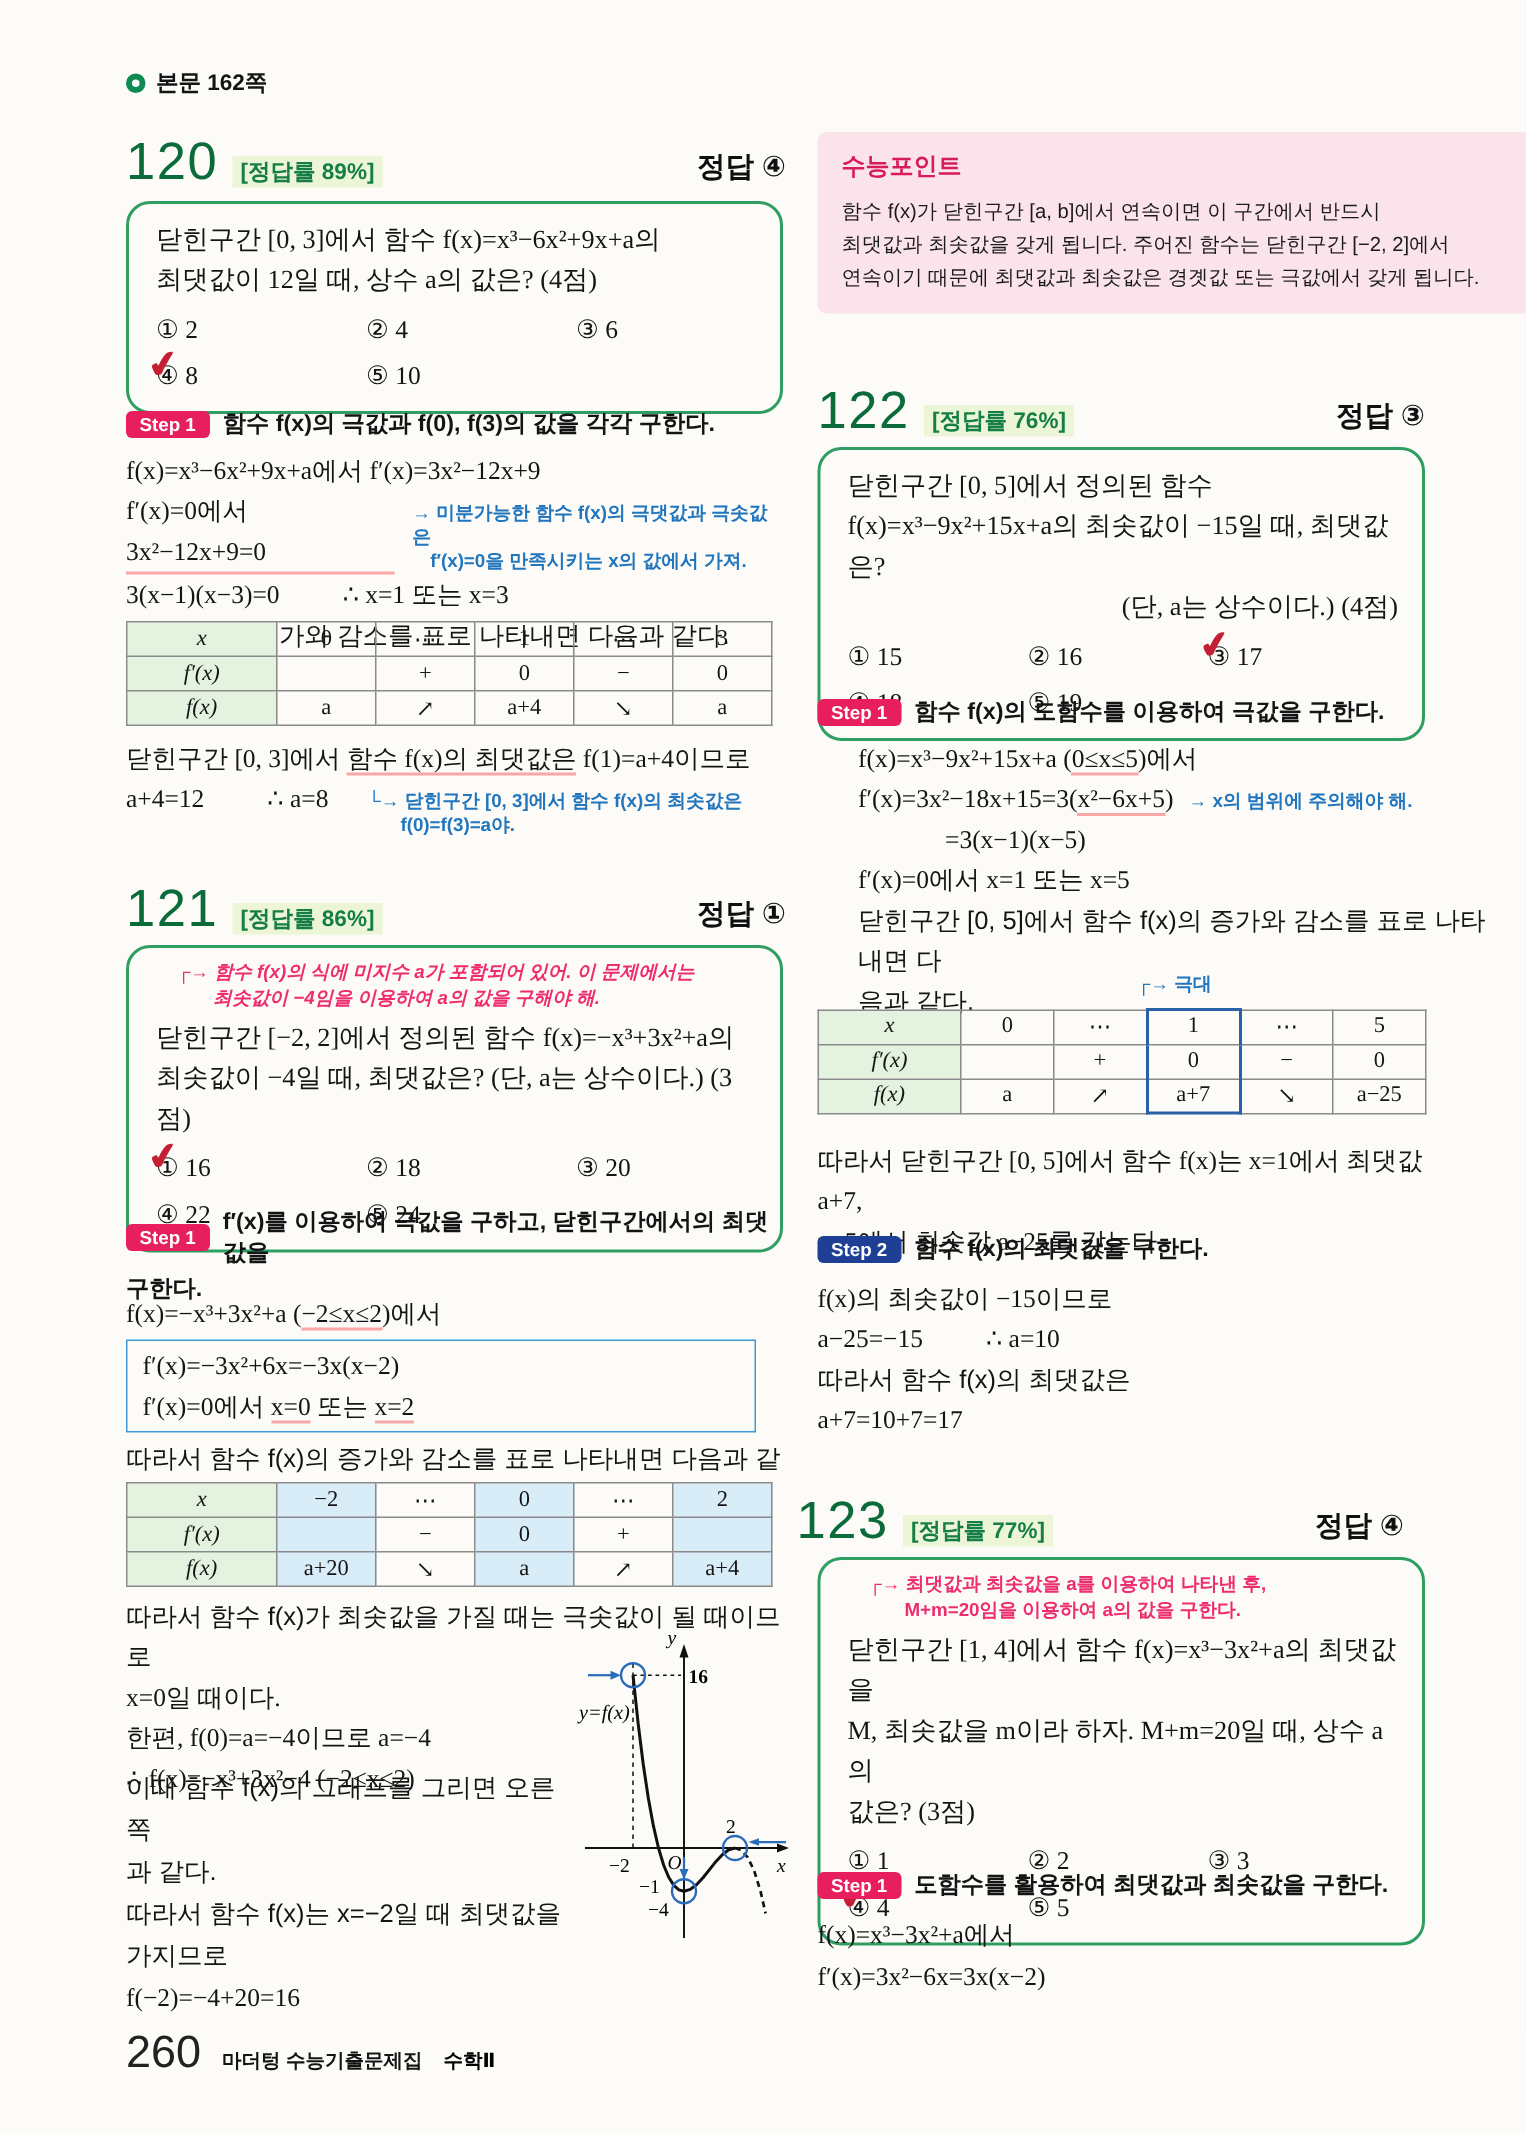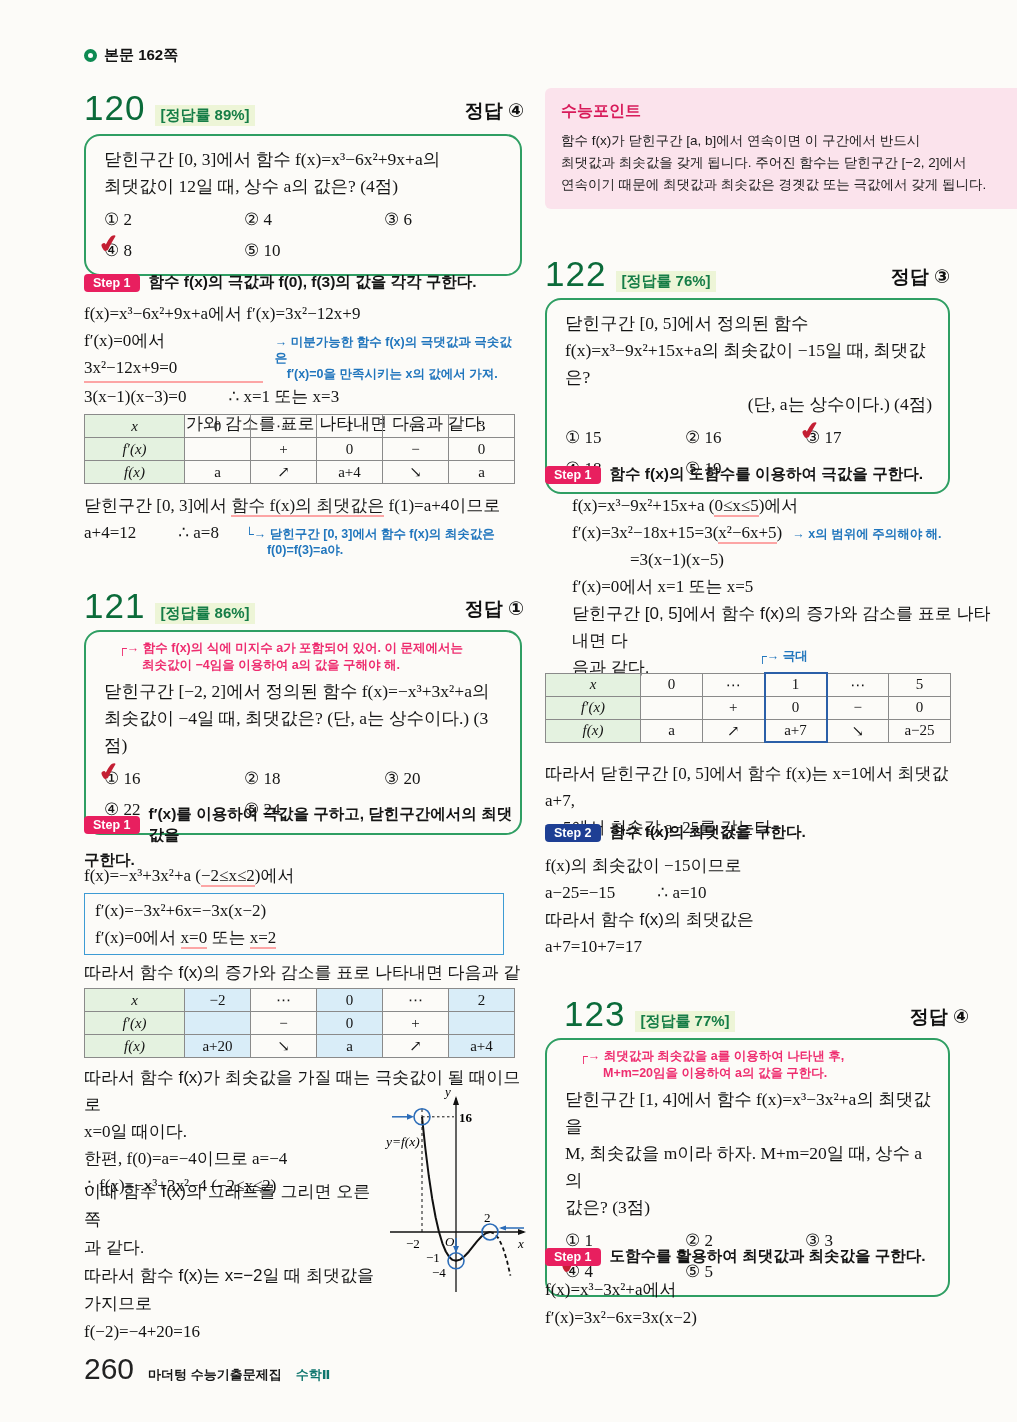--- a/index.html
+++ b/index.html
@@ -54,21 +54,21 @@
 
   
   .snp { background:#fbe3ec; border-radius:6px; padding:13px 16px; width:487px; }
   .snp .t { color:#d81b5a; font-size:16px; font-weight:bold; margin-bottom:8px; }
   .snp .b { font-size:13.5px; line-height:22px; color:#1a1a1a; }
 
   
   .footer { left:84px; top:1352px; display:flex; align-items:baseline; gap:14px; }
   .footer .pg { font-size:30px; color:#222; }
   .footer .sr { font-size:13px; font-weight:bold; }
-  .footer .sb { font-size:13px; font-weight:bold; color:#0f766e; }
+  .footer .sb { font-size:13px; font-weight:bold; color:#000000; }
 
   svg text { font-family:"Liberation Serif","DejaVu Serif",serif; }
 </style>
 </head>
 <body>
 
 <div class="page">
 
   <div class="abs doc-header">
     <span class="ref-icon"></span>
@@ -163,21 +163,21 @@
 
   <div class="abs phead" style="left:84px; top:588px;">
     <div class="phead-row">
       <span class="num">121</span>
       <span class="rate">[정답률 86%]</span>
     </div>
     <span class="ans">정답 ①</span>
   </div>
 
   <div class="abs qbox" style="left:84px; top:630px; width:438px; padding-top:8px;">
-    <div class="pinknote" style="margin-left:14px;">
+    <div class="pinknote" style="margin-left:14px;font-style:italic;">
       <span>┌→</span>
       <span>함수 f(x)의 식에 미지수 a가 포함되어 있어. 이 문제에서는</span><br>
       <span style="margin-left:24px;">최솟값이 −4임을 이용하여 a의 값을 구해야 해.</span>
     </div>
     <div class="qline math" style="margin-top:4px;">닫힌구간 [−2, 2]에서 정의된 함수 f(x)=−x³+3x²+a의</div>
     <div class="qline math">최솟값이 −4일 때, 최댓값은? (단, a는 상수이다.) (3점)</div>
     <div class="choices math">
       <span class="choice"><span class="chk">✔</span><span>① 16</span></span>
       <span class="choice">② 18</span>
       <span class="choice">③ 20</span>
@@ -384,21 +384,21 @@
   <div class="abs" style="left:545px; top:852px; width:420px;">
     <div class="mline math">f(x)의 최솟값이 −15이므로</div>
     <div class="mrow">
       <span class="mline math">a−25=−15</span>
       <span class="mline math" style="margin-left:42px;">∴ a=10</span>
     </div>
     <div class="mline">따라서 함수 f(x)의 최댓값은</div>
     <div class="mline math">a+7=10+7=17</div>
   </div>
 
-  <div class="abs phead" style="left:564px; top:996px; width:405px;">
+  <div class="abs phead" style="left:531px; top:996px; width:405px;">
     <div class="phead-row">
       <span class="num">123</span>
       <span class="rate">[정답률 77%]</span>
     </div>
     <span class="ans">정답 ④</span>
   </div>
 
   <div class="abs qbox" style="left:545px; top:1038px; width:405px; padding-top:8px;">
     <div class="pinknote" style="margin-left:14px;">
       <span>┌→</span>

